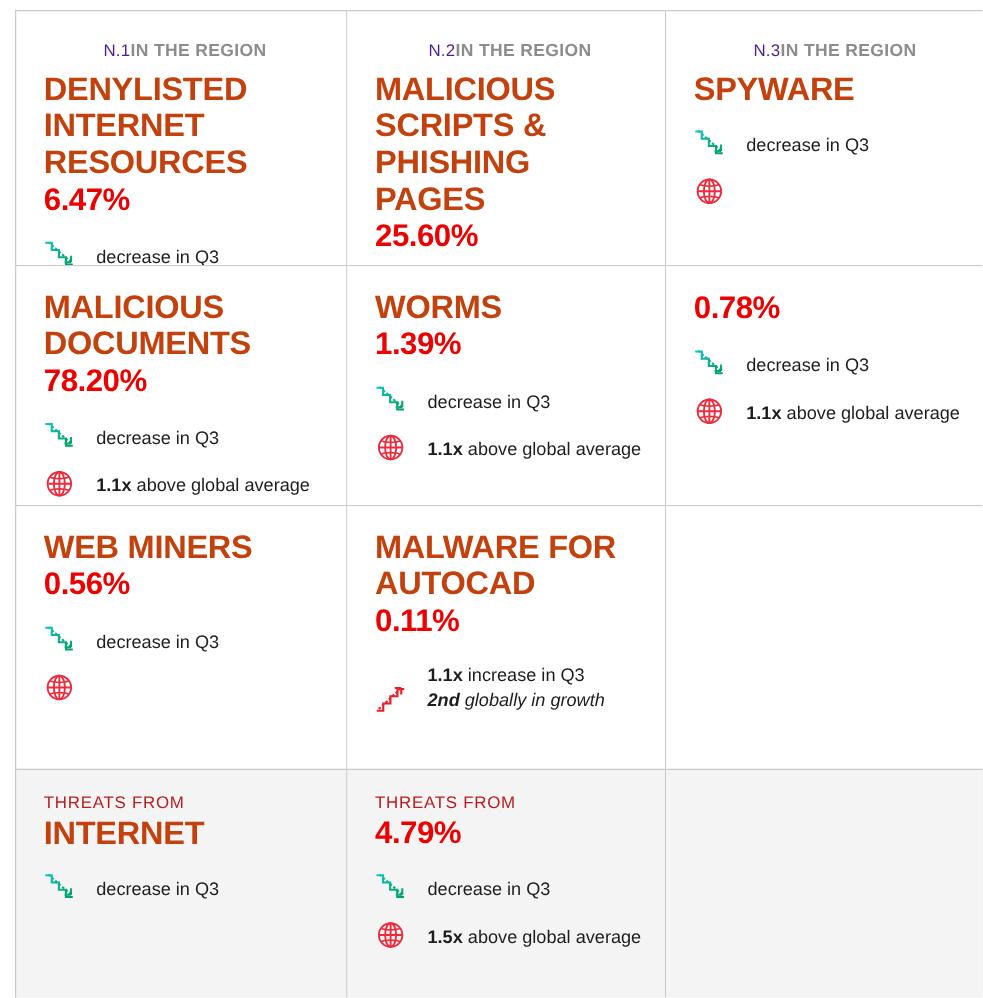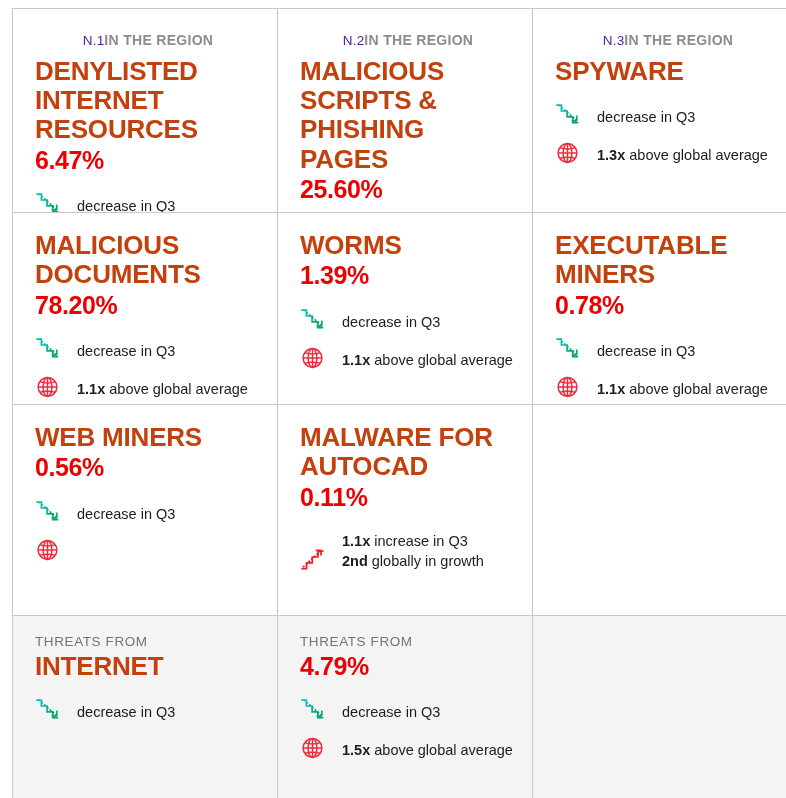--- a/index.html
+++ b/index.html
@@ -55,21 +55,21 @@
     font-size: 13.5px;
   }
   .rank .rank-suffix {
     font-size: 14px;
     font-weight: bold;
     letter-spacing: 0.3px;
   }
 
   .eyebrow {
     font-size: 13.5px;
-    color: #737373;
+    color: #b91c1c;
     letter-spacing: 0.6px;
     line-height: 1.25;
     margin-bottom: 1px;
     text-transform: uppercase;
   }
 
   .title {
     color: #c2410c;
     font-size: 26px;
     font-weight: bold;
@@ -106,21 +106,21 @@
     margin-right: 16px;
     display: block;
   }
   .note-text {
     font-size: 14.5px;
     color: #1d1d1d;
     line-height: 1.38;
     padding-top: 2px;
   }
   .note-text .b { font-weight: bold; }
-  .note-line2 { display: block; }
+  .note-line2 { display: block; font-style: italic; }
 </style>
 </head>
 <body>
 
 <div class="grid">
     <div class="cell first-col first-row">
       <div class="rank"><span class="rank-num">N.1</span><span class="rank-suffix">IN THE REGION</span></div>
       <div class="title">DENYLISTED INTERNET RESOURCES</div>
       <div class="pct">6.47%</div>
       <div class="notes">
@@ -177,21 +177,20 @@
           <svg class="note-icon" viewBox="0 0 26 24" xmlns="http://www.w3.org/2000/svg">
             <g fill="none" stroke="#ee2b3c" stroke-width="1.5">
               <circle cx="12.5" cy="12" r="9.4"></circle>
               <ellipse cx="12.5" cy="12" rx="4.4" ry="9.4"></ellipse>
               <line x1="12.5" y1="2.6" x2="12.5" y2="21.4"></line>
               <line x1="3.1" y1="12" x2="21.9" y2="12"></line>
               <path d="M5.0 6.6 C8.0 8.3 17.0 8.3 20.0 6.6"></path>
               <path d="M5.0 17.4 C8.0 15.7 17.0 15.7 20.0 17.4"></path>
             </g>
           </svg>
-          <div class="note-text"><span class="b">1.3x</span><span> above global average</span></div>
         </div>
       </div>
     </div>
     <div class="cell first-col">
       <div class="title">MALICIOUS DOCUMENTS</div>
       <div class="pct">78.20%</div>
       <div class="notes">
         <div class="note">
           <svg class="note-icon" viewBox="0 0 26 24" xmlns="http://www.w3.org/2000/svg">
             <defs>
@@ -248,21 +247,20 @@
               <line x1="3.1" y1="12" x2="21.9" y2="12"></line>
               <path d="M5.0 6.6 C8.0 8.3 17.0 8.3 20.0 6.6"></path>
               <path d="M5.0 17.4 C8.0 15.7 17.0 15.7 20.0 17.4"></path>
             </g>
           </svg>
           <div class="note-text"><span class="b">1.1x</span><span> above global average</span></div>
         </div>
       </div>
     </div>
     <div class="cell">
-      <div class="title">EXECUTABLE MINERS</div>
       <div class="pct">0.78%</div>
       <div class="notes">
         <div class="note">
           <svg class="note-icon" viewBox="0 0 26 24" xmlns="http://www.w3.org/2000/svg">
             <defs>
               <linearGradient id="gdec" x1="0" y1="0" x2="1" y2="1">
                 <stop offset="0" stop-color="#12c2c2"></stop>
                 <stop offset="1" stop-color="#00a05f"></stop>
               </linearGradient>
             </defs>

